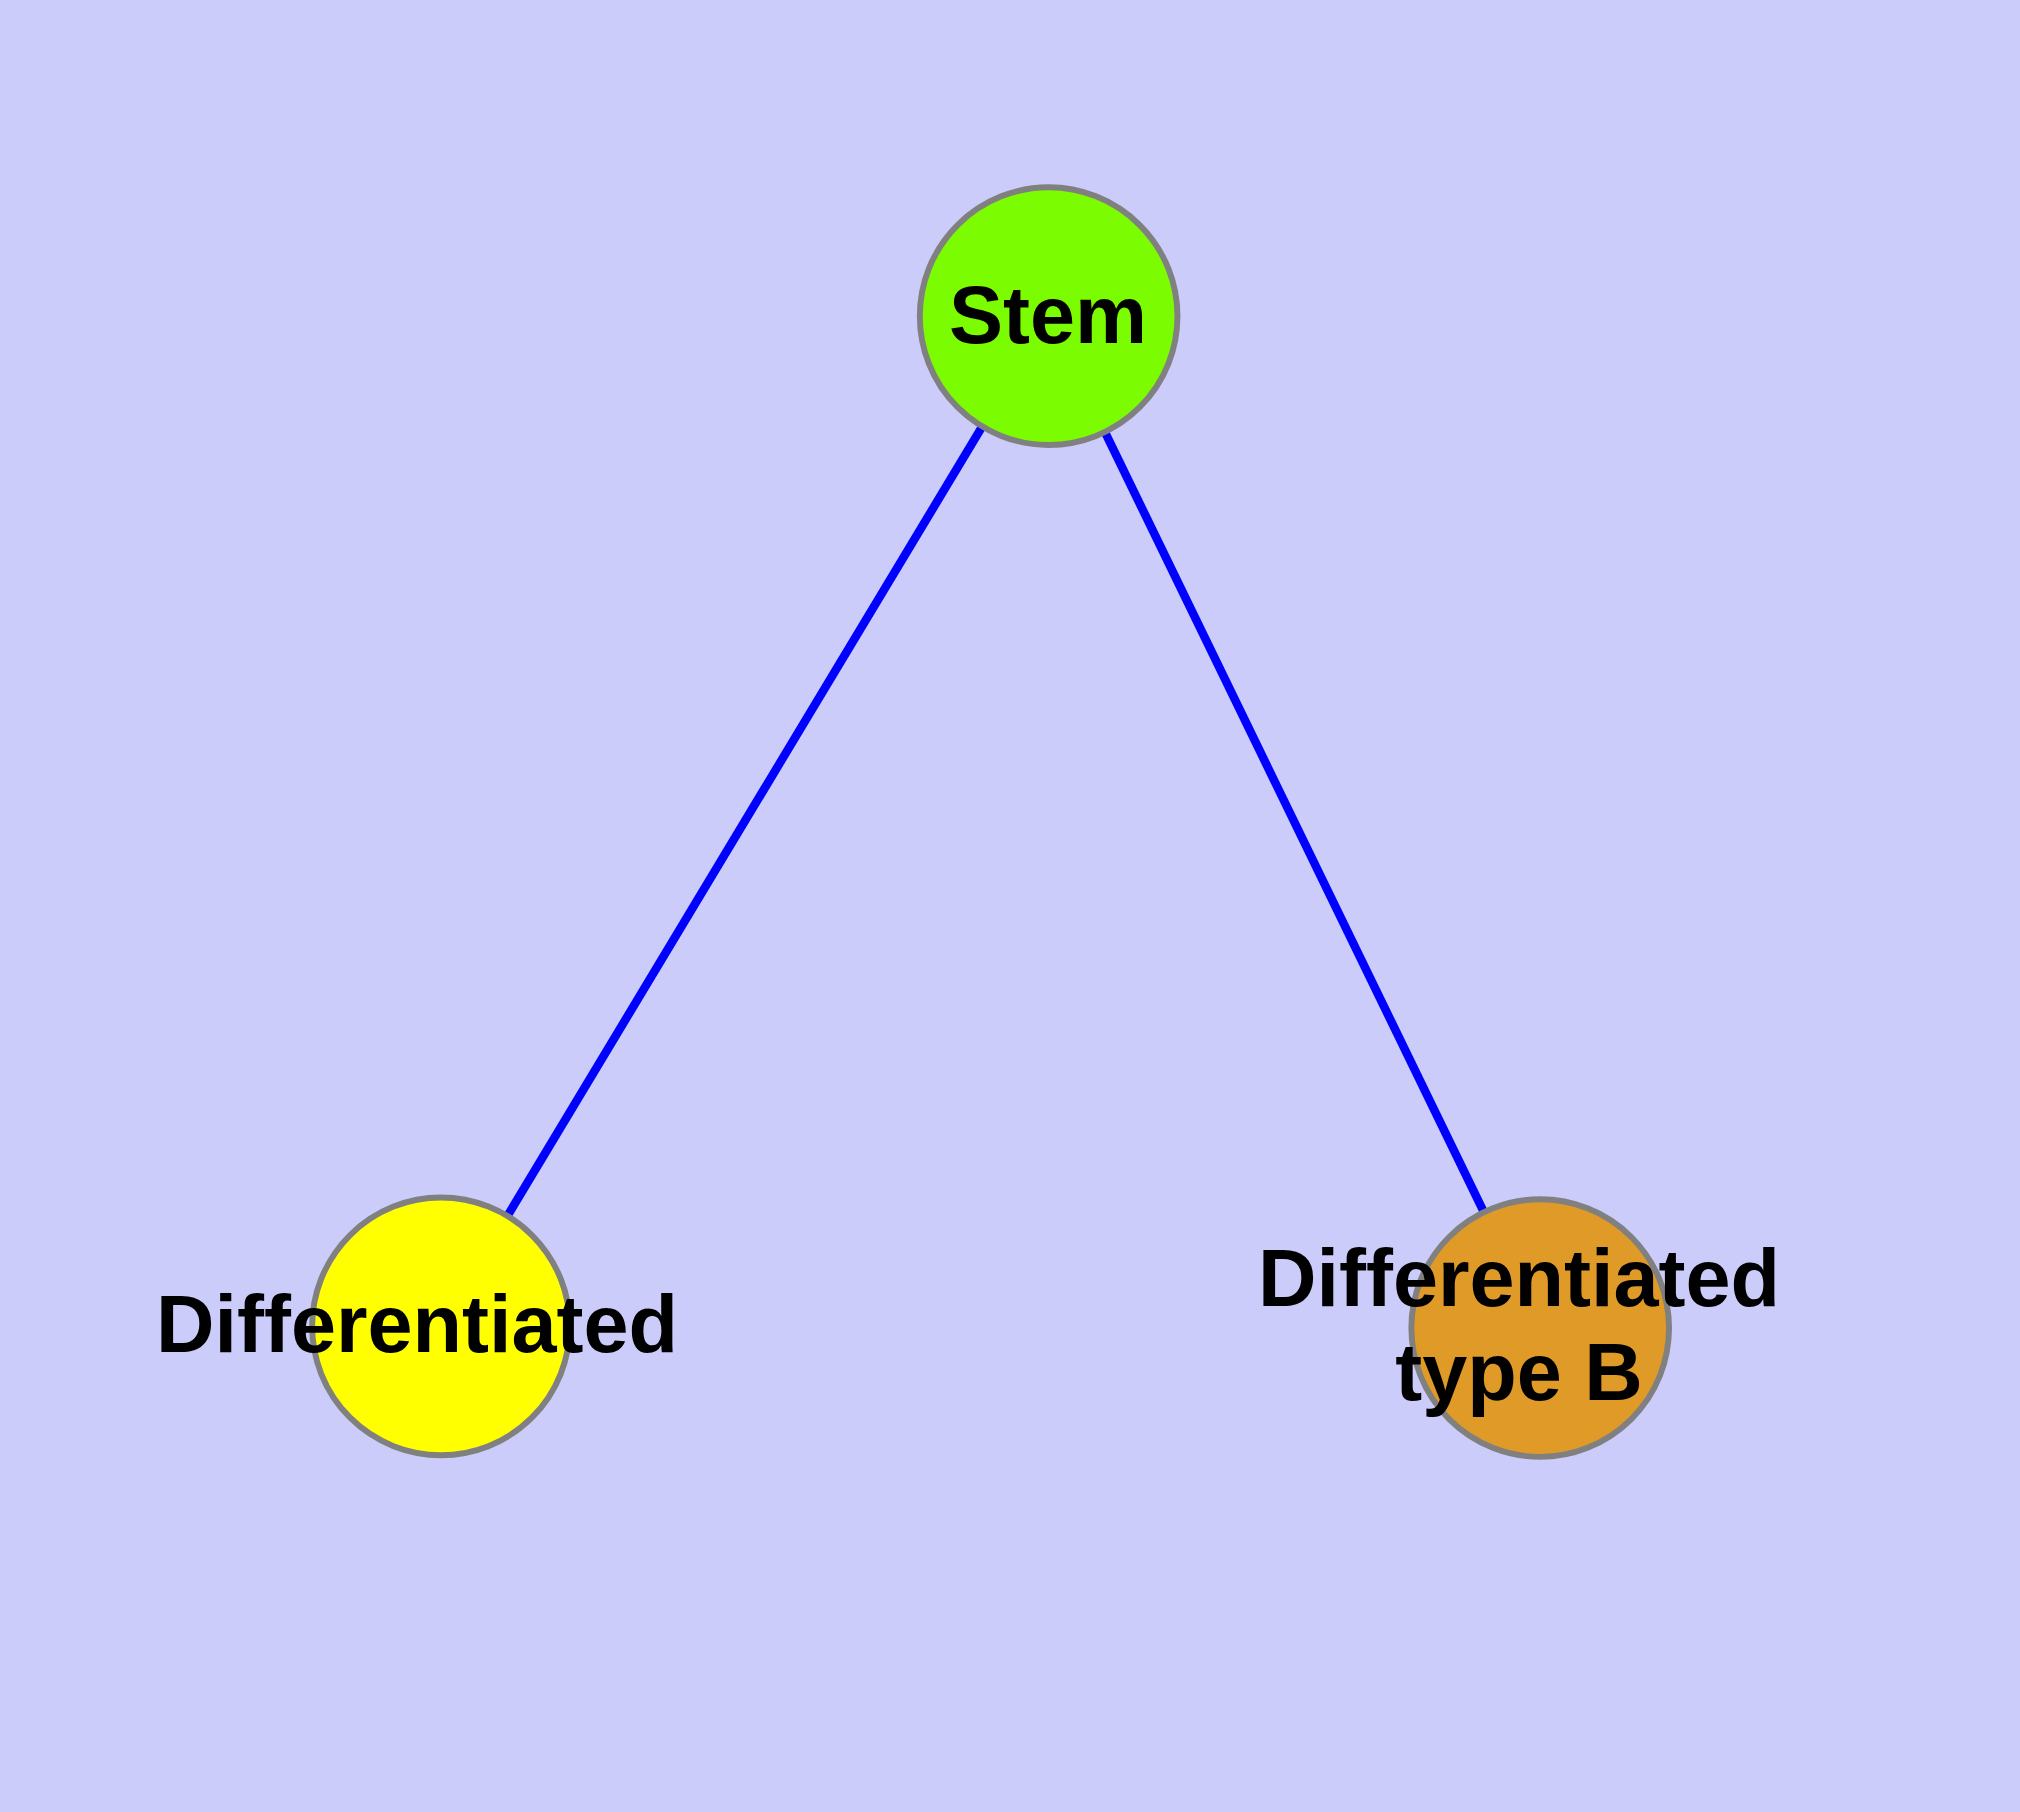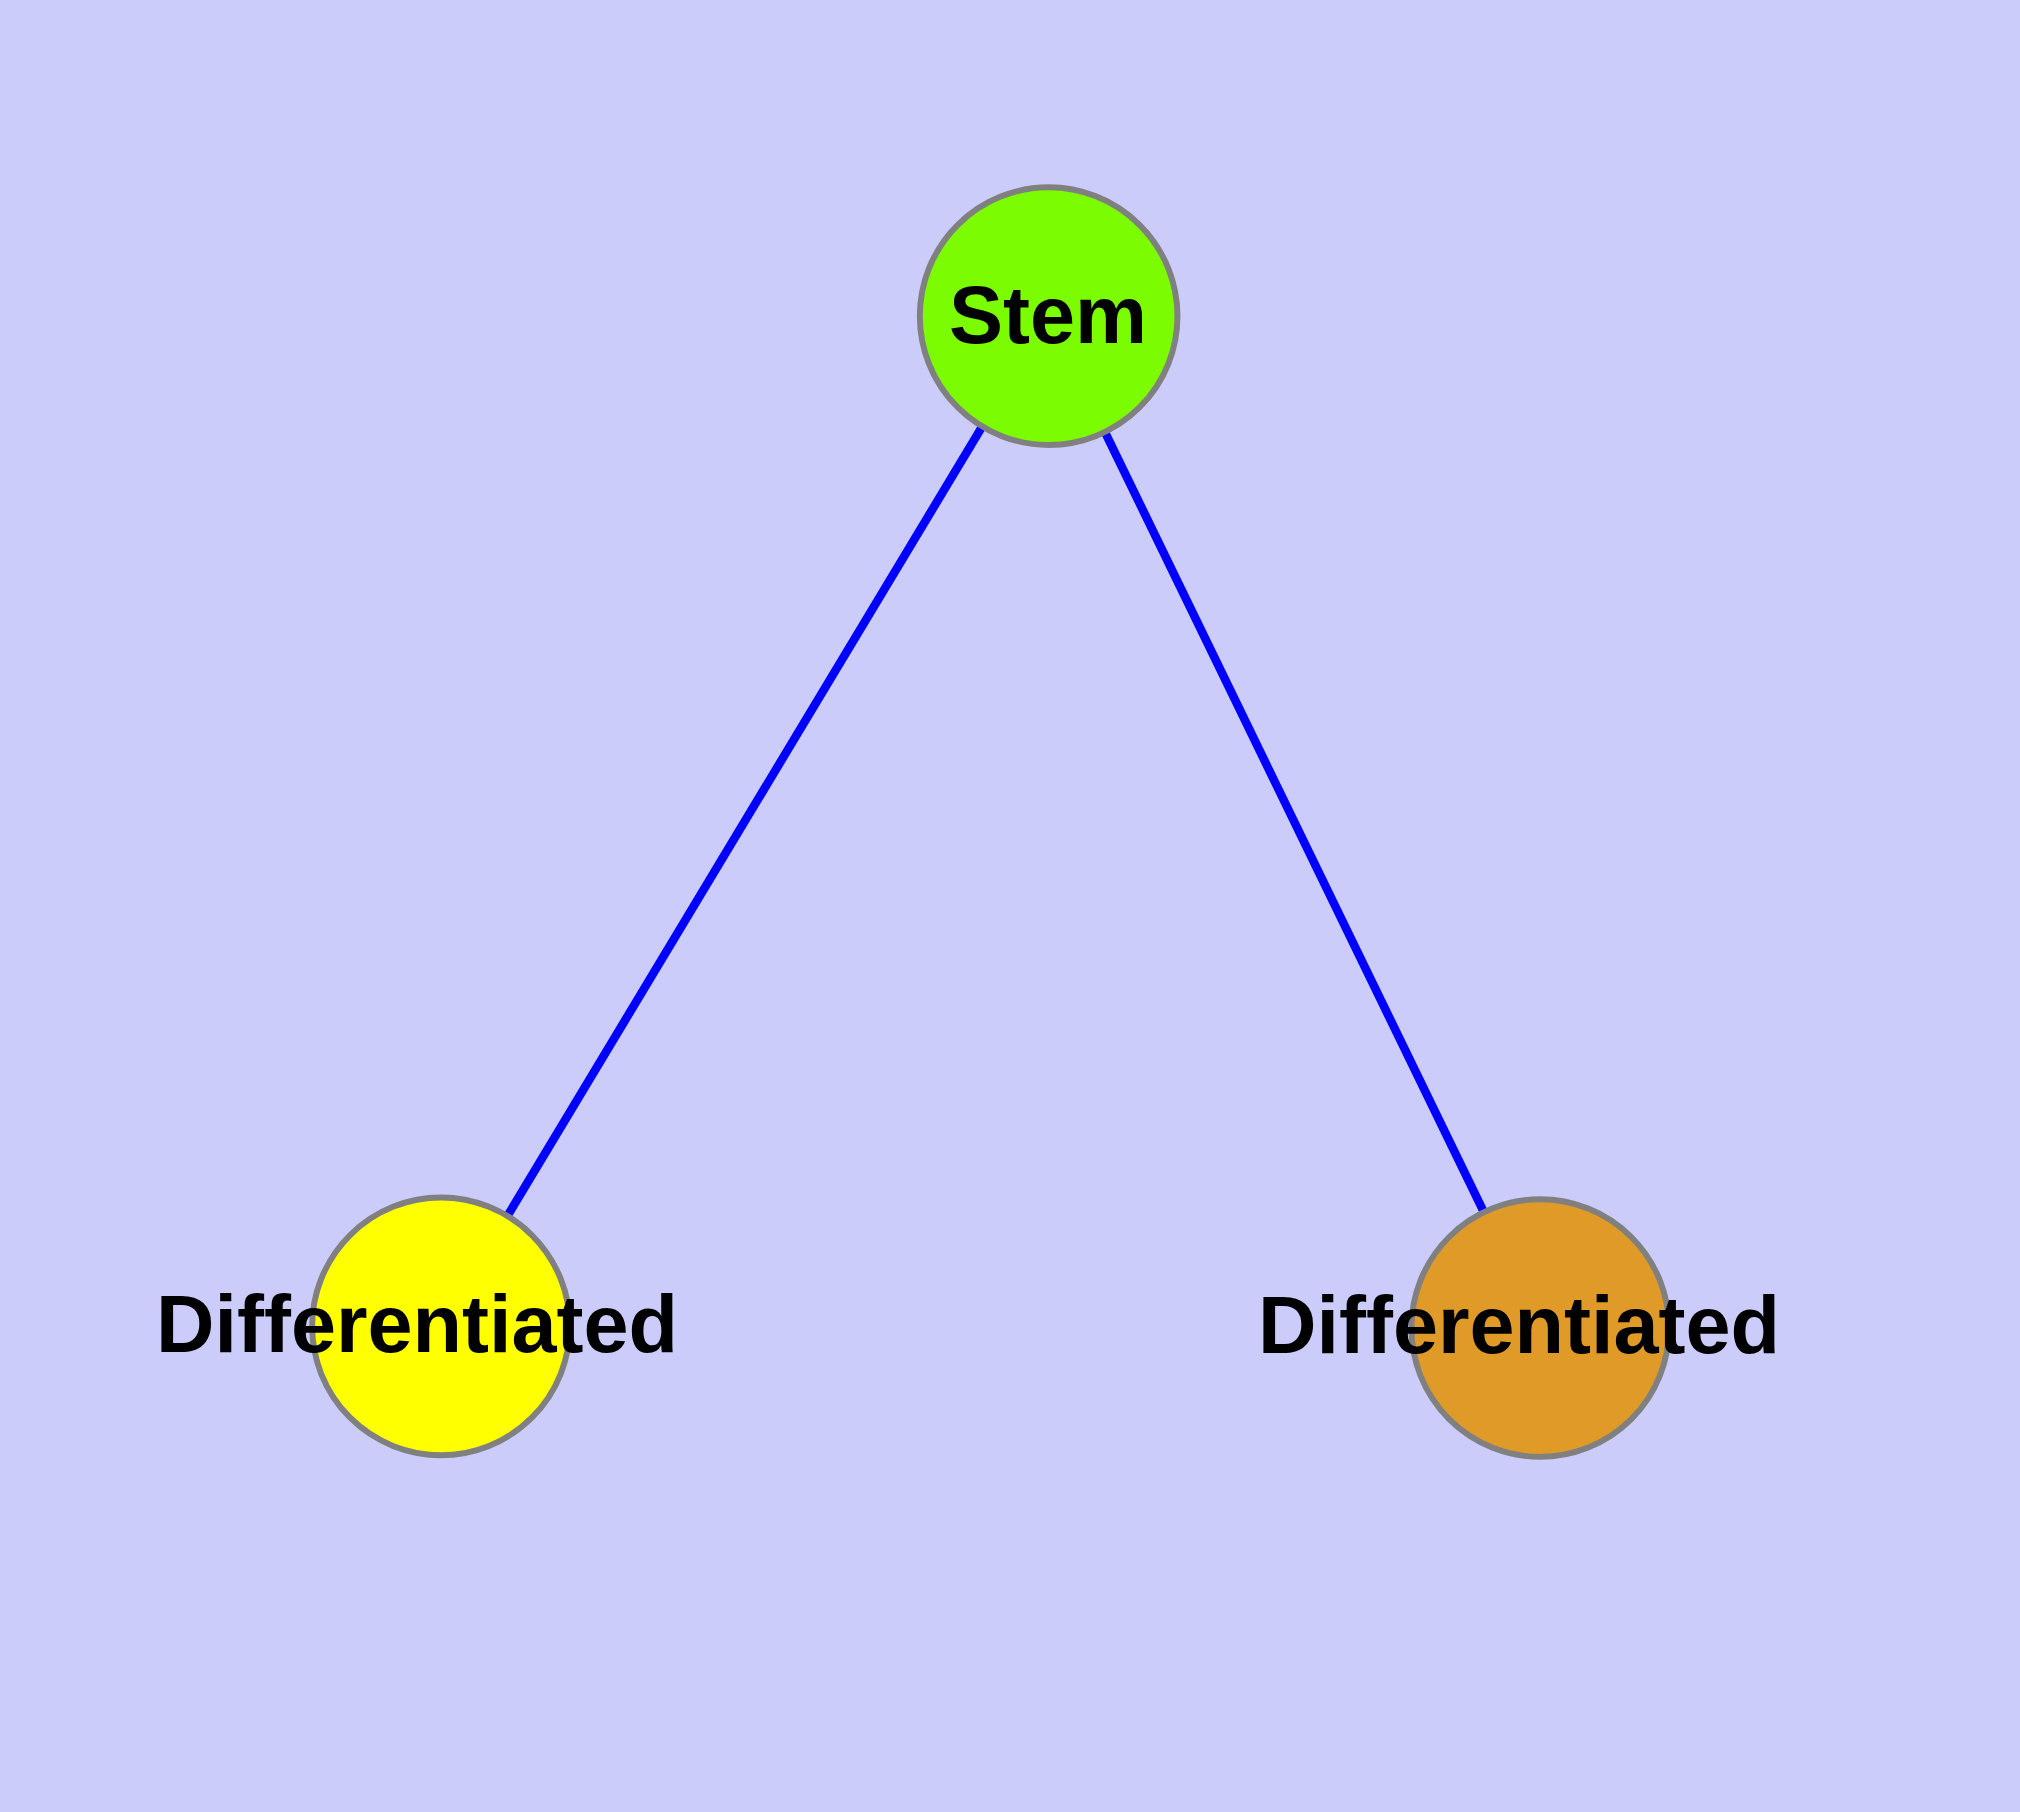--- a/index.html
+++ b/index.html
@@ -80,16 +80,16 @@
       <circle class="node-circle" cx="1237" cy="373" r="152" fill="#7cfc00" stroke="#808080" stroke-width="7"></circle>
       <circle class="node-circle" cx="520" cy="1565" r="152" fill="#ffff00" stroke="#808080" stroke-width="7"></circle>
       <circle class="node-circle" cx="1817" cy="1567" r="152" fill="#e09a28" stroke="#808080" stroke-width="7"></circle>
     </g>
   </svg>
 
   <div class="node-label" id="label-stem"><span>Stem</span></div>
 
   <div class="node-label" id="label-typea"><span>Differentiated</span><br></div>
 
-  <div class="node-label" id="label-typeb"><span>Differentiated</span><br></div>
+  <div class="node-label" id="label-typeb"><span>Differentiated</span><br><span>type B</span></div>
 
 </div>
 
 
 </body></html>

